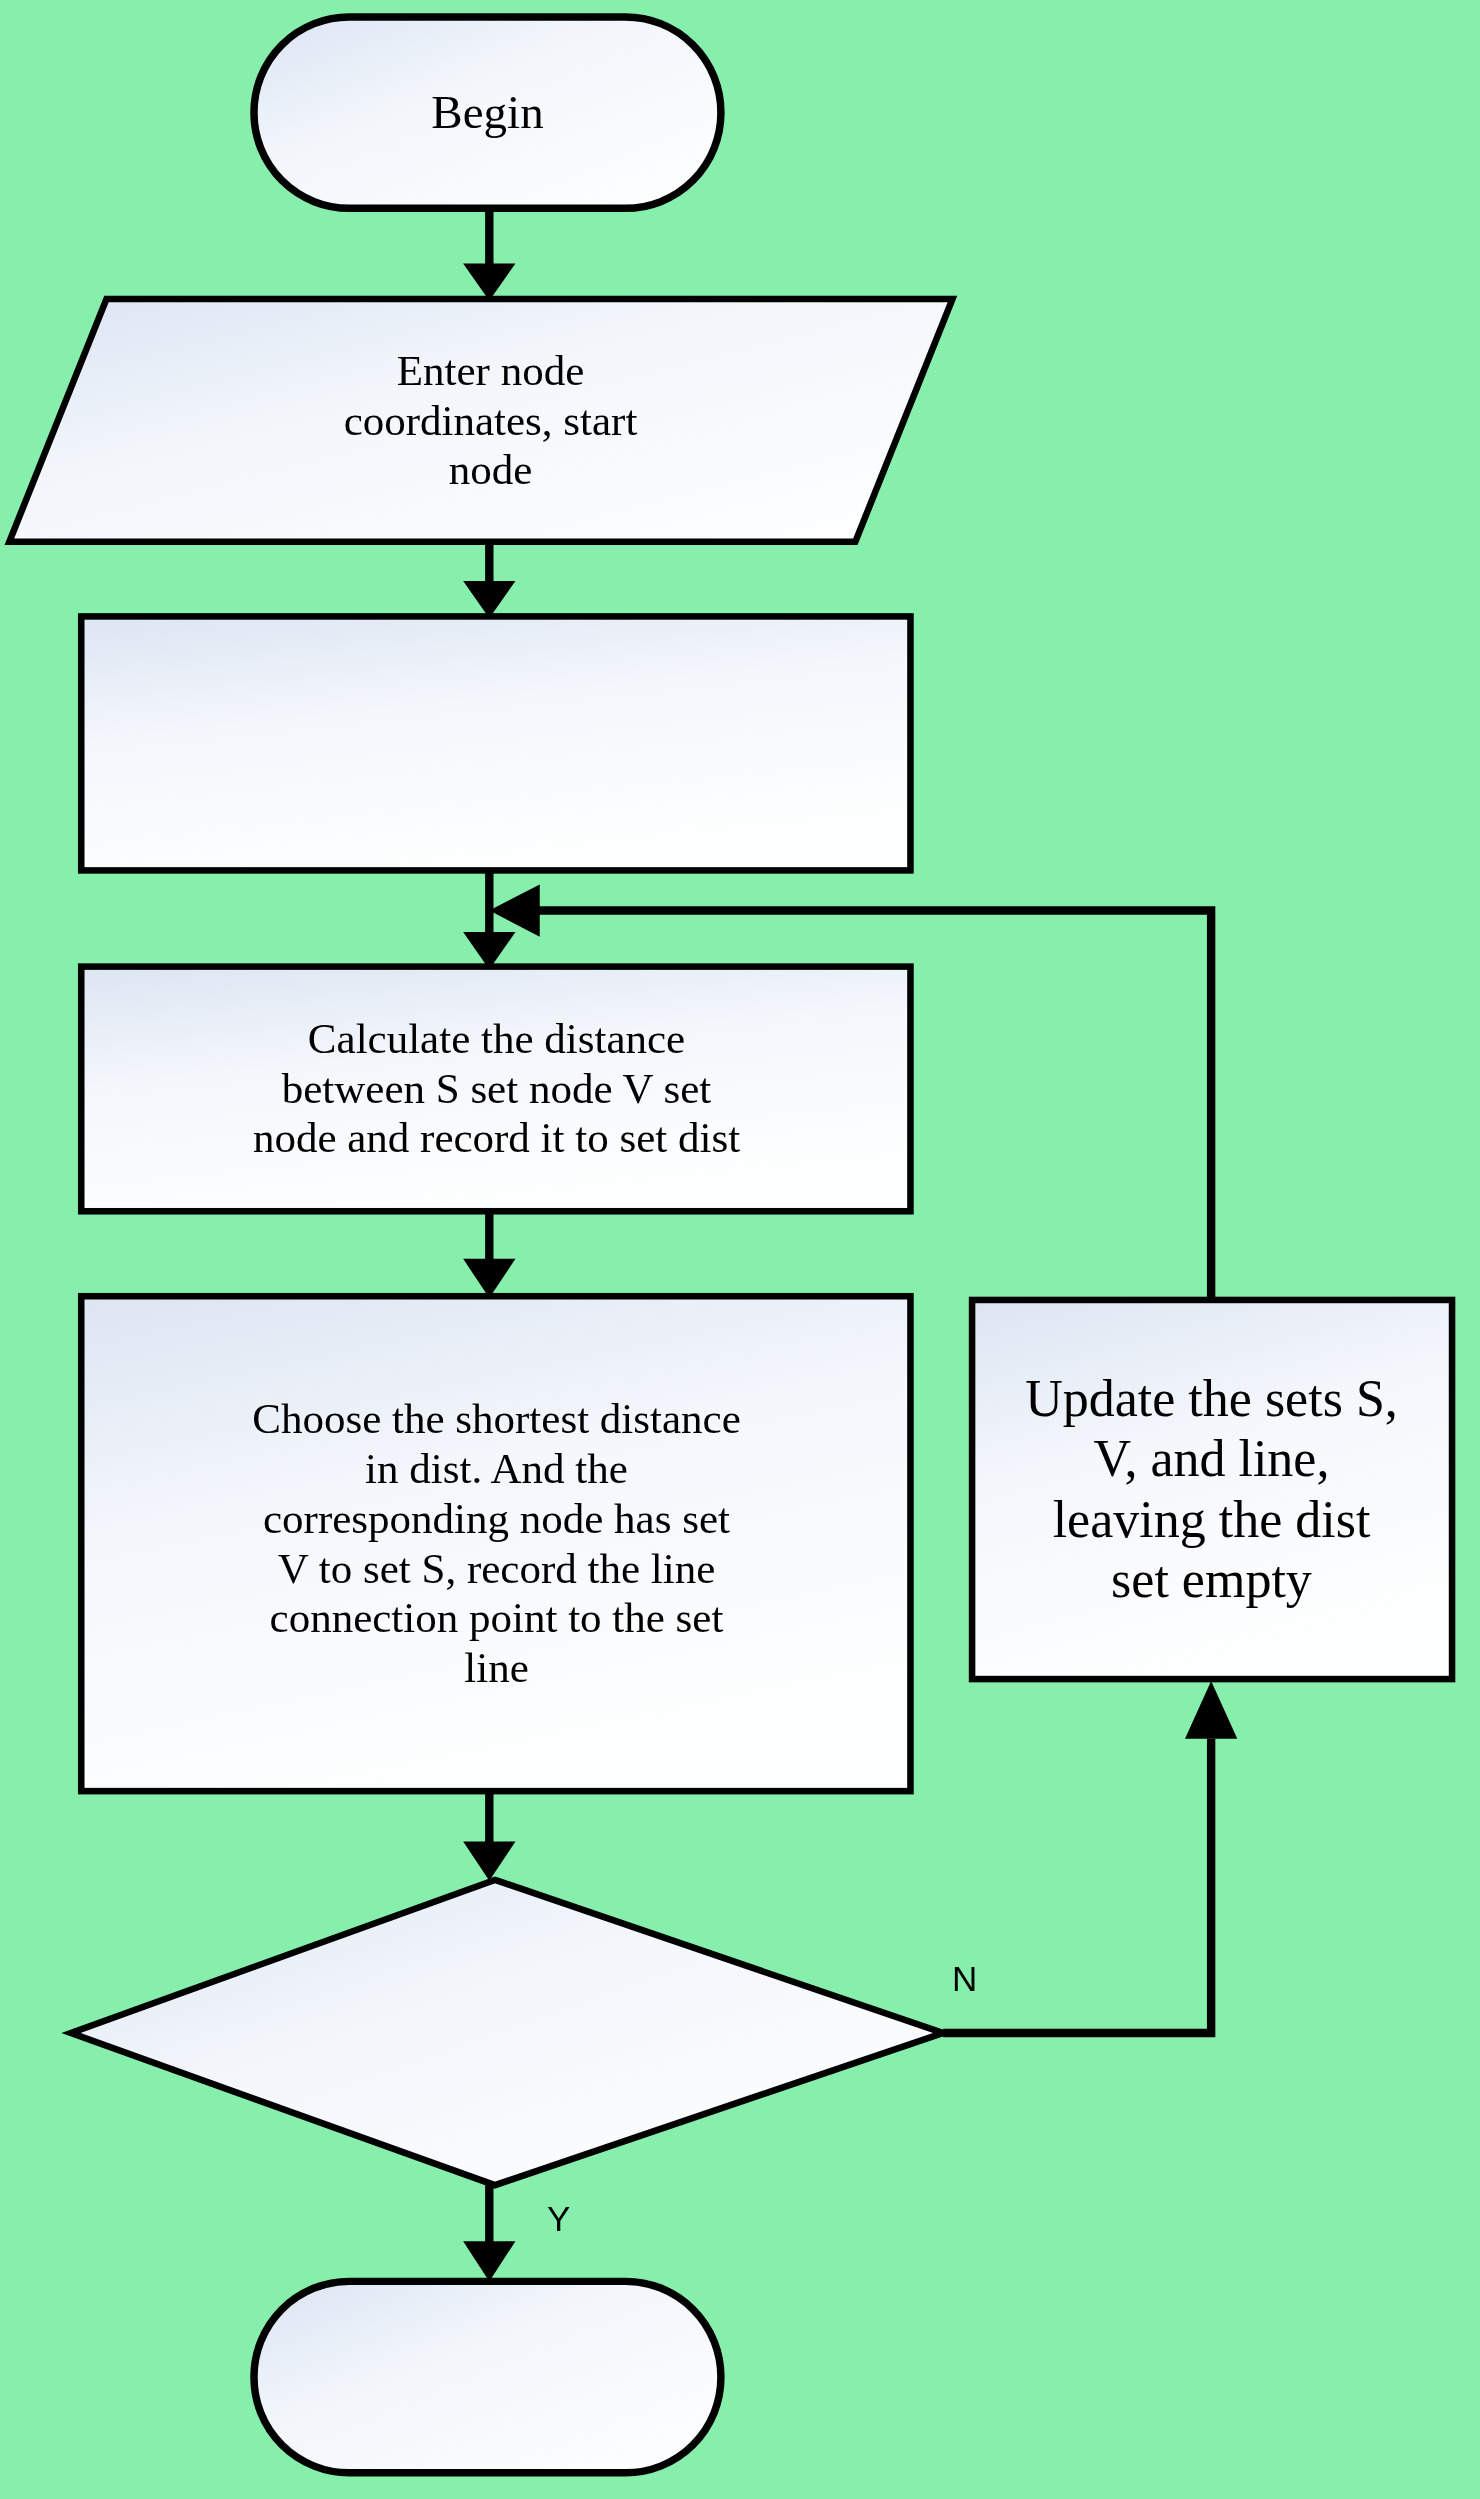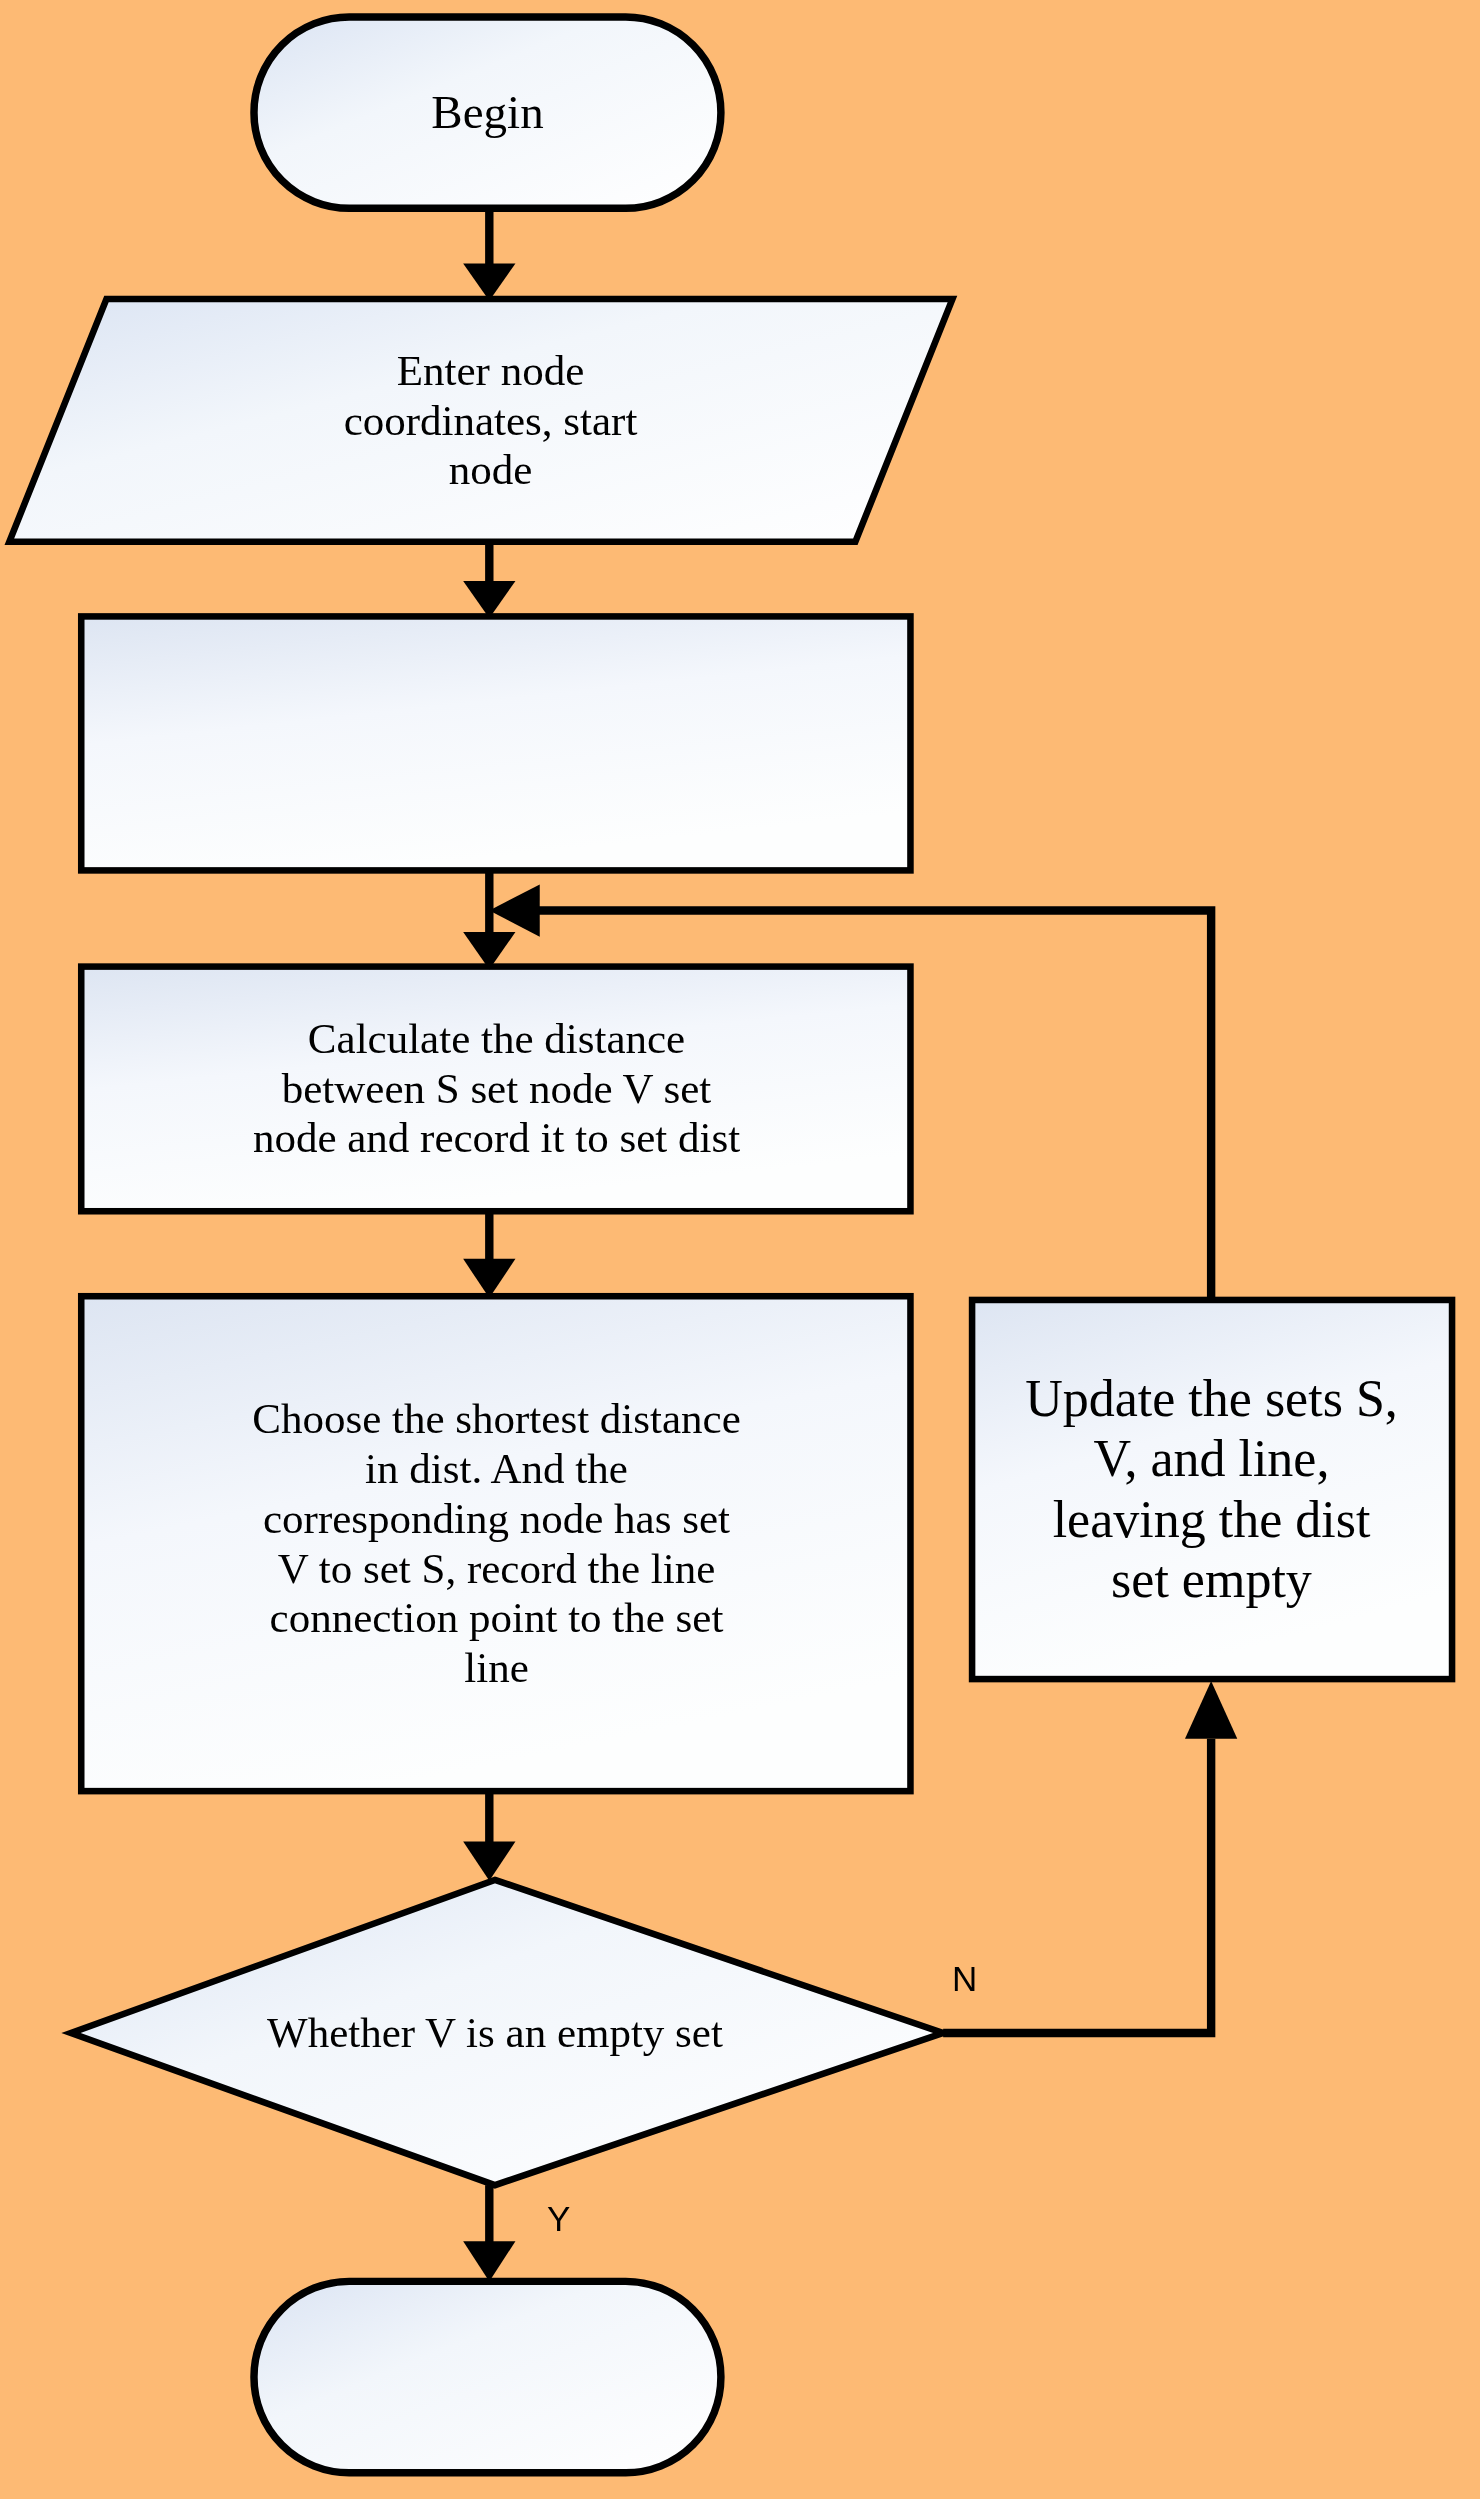--- a/index.html
+++ b/index.html
@@ -5,21 +5,21 @@
 <style>
   html, body {
     margin: 0;
     padding: 0;
     background: #ffffff;
   }
   #canvas {
     position: relative;
     width: 1481px;
     height: 2500px;
-    background: #fdba74;
+    background: #86efac;
     overflow: hidden;
     font-family: "Liberation Serif", "DejaVu Serif", serif;
   }
   svg#flow {
     position: absolute;
     left: 0;
     top: 0;
     width: 1481px;
     height: 2500px;
   }
@@ -162,23 +162,20 @@
 node and record it to set dist</span>
   </div>
 
   <div class="label upd" style="left:981px; top:1300px; width:461px; height:379px;">
     <span>Update the sets S,
 V, and line,
 leaving the dist
 set empty</span>
   </div>
 
-  <div class="label dec" style="left:103px; top:1984px; width:784px; height:98px;">
-    <span>Whether V is an empty set</span>
-  </div>
 
 
   <div class="branch-label" style="left:952px; top:1959px;">
     <span>N</span>
   </div>
 
   <div class="branch-label" style="left:547px; top:2199px;">
     <span>Y</span>
   </div>
 

